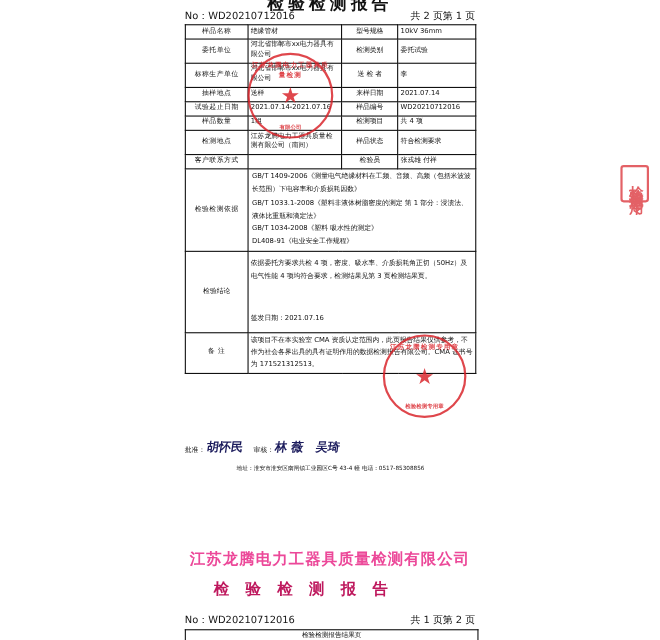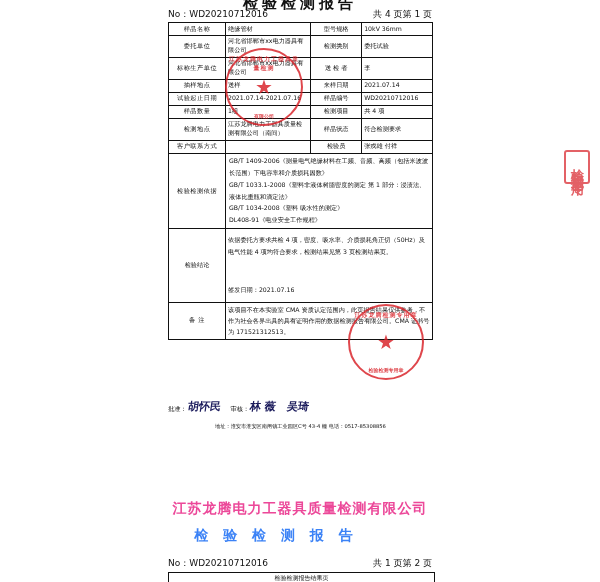--- a/index.html
+++ b/index.html
@@ -107,21 +107,21 @@
     line-height:1.5;
   }
 
   
   .pg2-title1{
     position:absolute;left:0;top:500px;width:600px;text-align:center;
     font-size:14px;font-weight:bold;letter-spacing:1px;color:#ec4899;
   }
   .pg2-title2{
     position:absolute;left:0;top:527px;width:552px;text-align:center;
-    font-size:14px;font-weight:bold;letter-spacing:5px;color:#3b82f6;
+    font-size:14px;font-weight:bold;letter-spacing:5px;color:#be185d;
   }
   .pg2-no{
     position:absolute;left:168px;top:557px;font-size:9px;color:#111;
   }
   .pg2-page{
     position:absolute;right:168px;top:557px;font-size:9px;color:#111;
   }
   .pg2-tblhead{
     position:absolute;left:168px;top:572px;width:265px;height:10px;
     border:0.8px solid #111;border-bottom:none;
@@ -168,21 +168,21 @@
 </head>
 <body>
 
 <div class="page">
 
   <div class="top-title">检验检测报告</div>
 
   <div class="no-line">
     <span>No：</span><span>WD20210712016</span>
   </div>
-  <div class="page-of">共 4 页第 1 页</div>
+  <div class="page-of">共 2 页第 1 页</div>
 
   <table class="tbl">
     <tbody>
       <tr>
         <td class="lbl">样品名称</td>
         <td class="val">绝缘管材</td>
         <td class="lbl2">型号规格</td>
         <td class="val">10kV  36mm</td>
       </tr>
       <tr>

